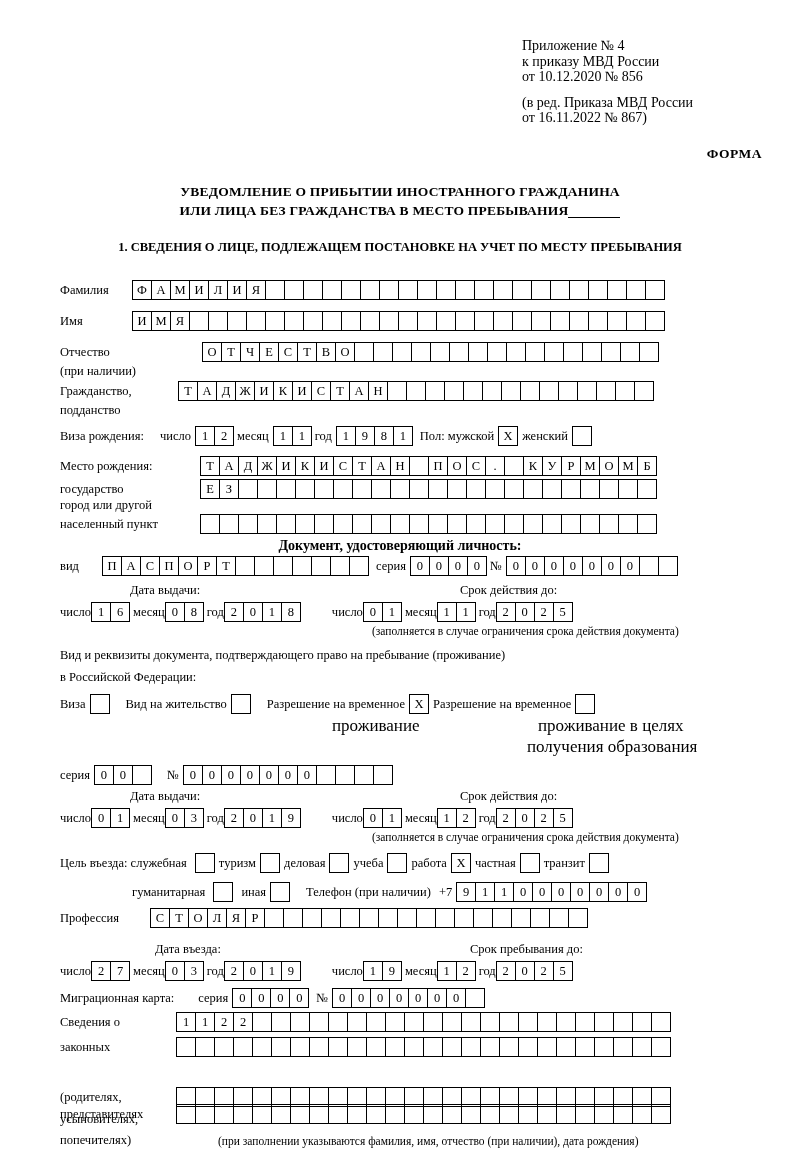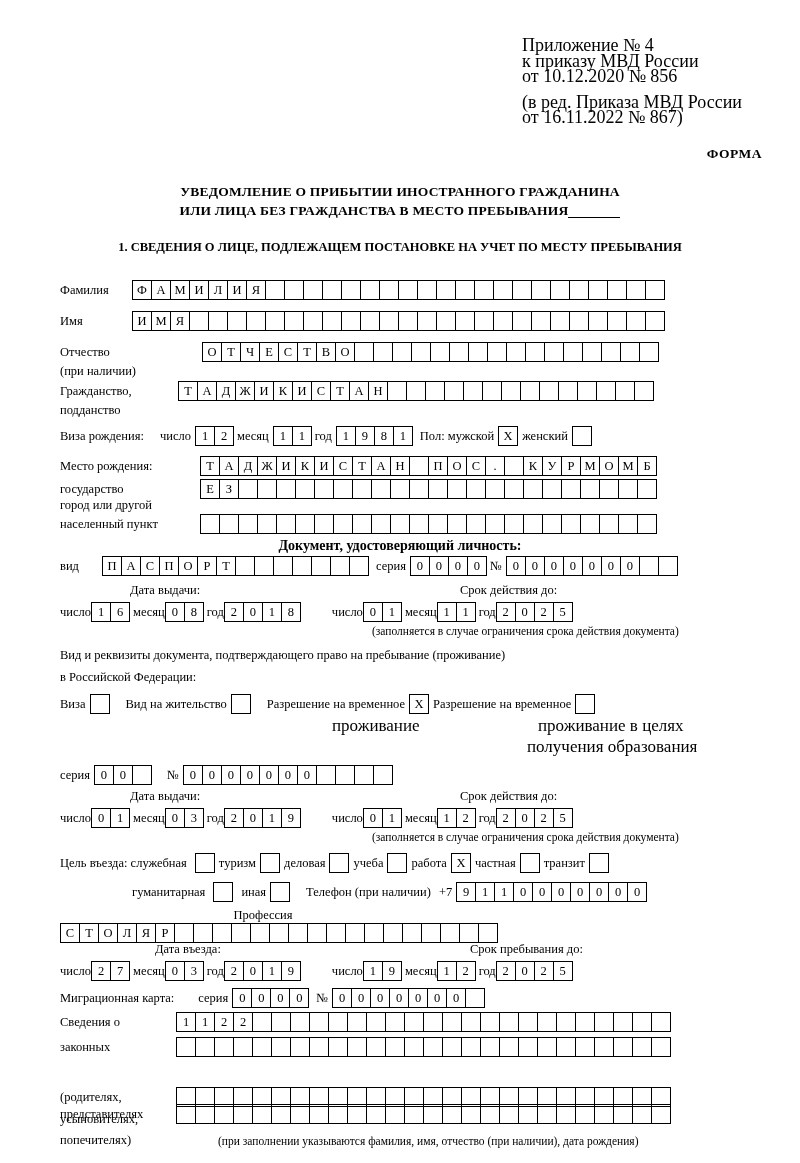--- a/index.html
+++ b/index.html
@@ -20,21 +20,21 @@
     position: relative;
     box-sizing: border-box;
     padding: 0;
   }
   
   .hdr {
     position: absolute;
     top: 38px;
     right: 38px;
     width: 240px;
-    font-size: 18px;
+    font-size: 14px;
     line-height: 15.5px;
     text-align: left;
   }
   .hdr .grp2 { margin-top: 10px; }
   .forma {
     position: absolute;
     top: 146px;
     right: 38px;
     font-size: 13.5px;
     font-weight: bold;
@@ -656,21 +656,21 @@
         <span class="cell">0</span>
         <span class="cell">0</span>
         <span class="cell">0</span>
         <span class="cell">0</span>
         <span class="cell">0</span>
         <span class="cell">0</span>
         <span class="cell">0</span>
       </span>
   </div>
 
-  <div class="row" style="top:908px; left:60px;flex-direction:column;">
+  <div class="row" style="top:908px; left:60px;">
     <span class="lbl" style="width:90px; display:inline-block;">Профессия</span>
     <span class="cells">
       <span class="cell">С</span>
         <span class="cell">Т</span>
         <span class="cell">О</span>
         <span class="cell">Л</span>
         <span class="cell">Я</span>
         <span class="cell">Р</span>
         <span class="cell"></span>
         <span class="cell"></span>

